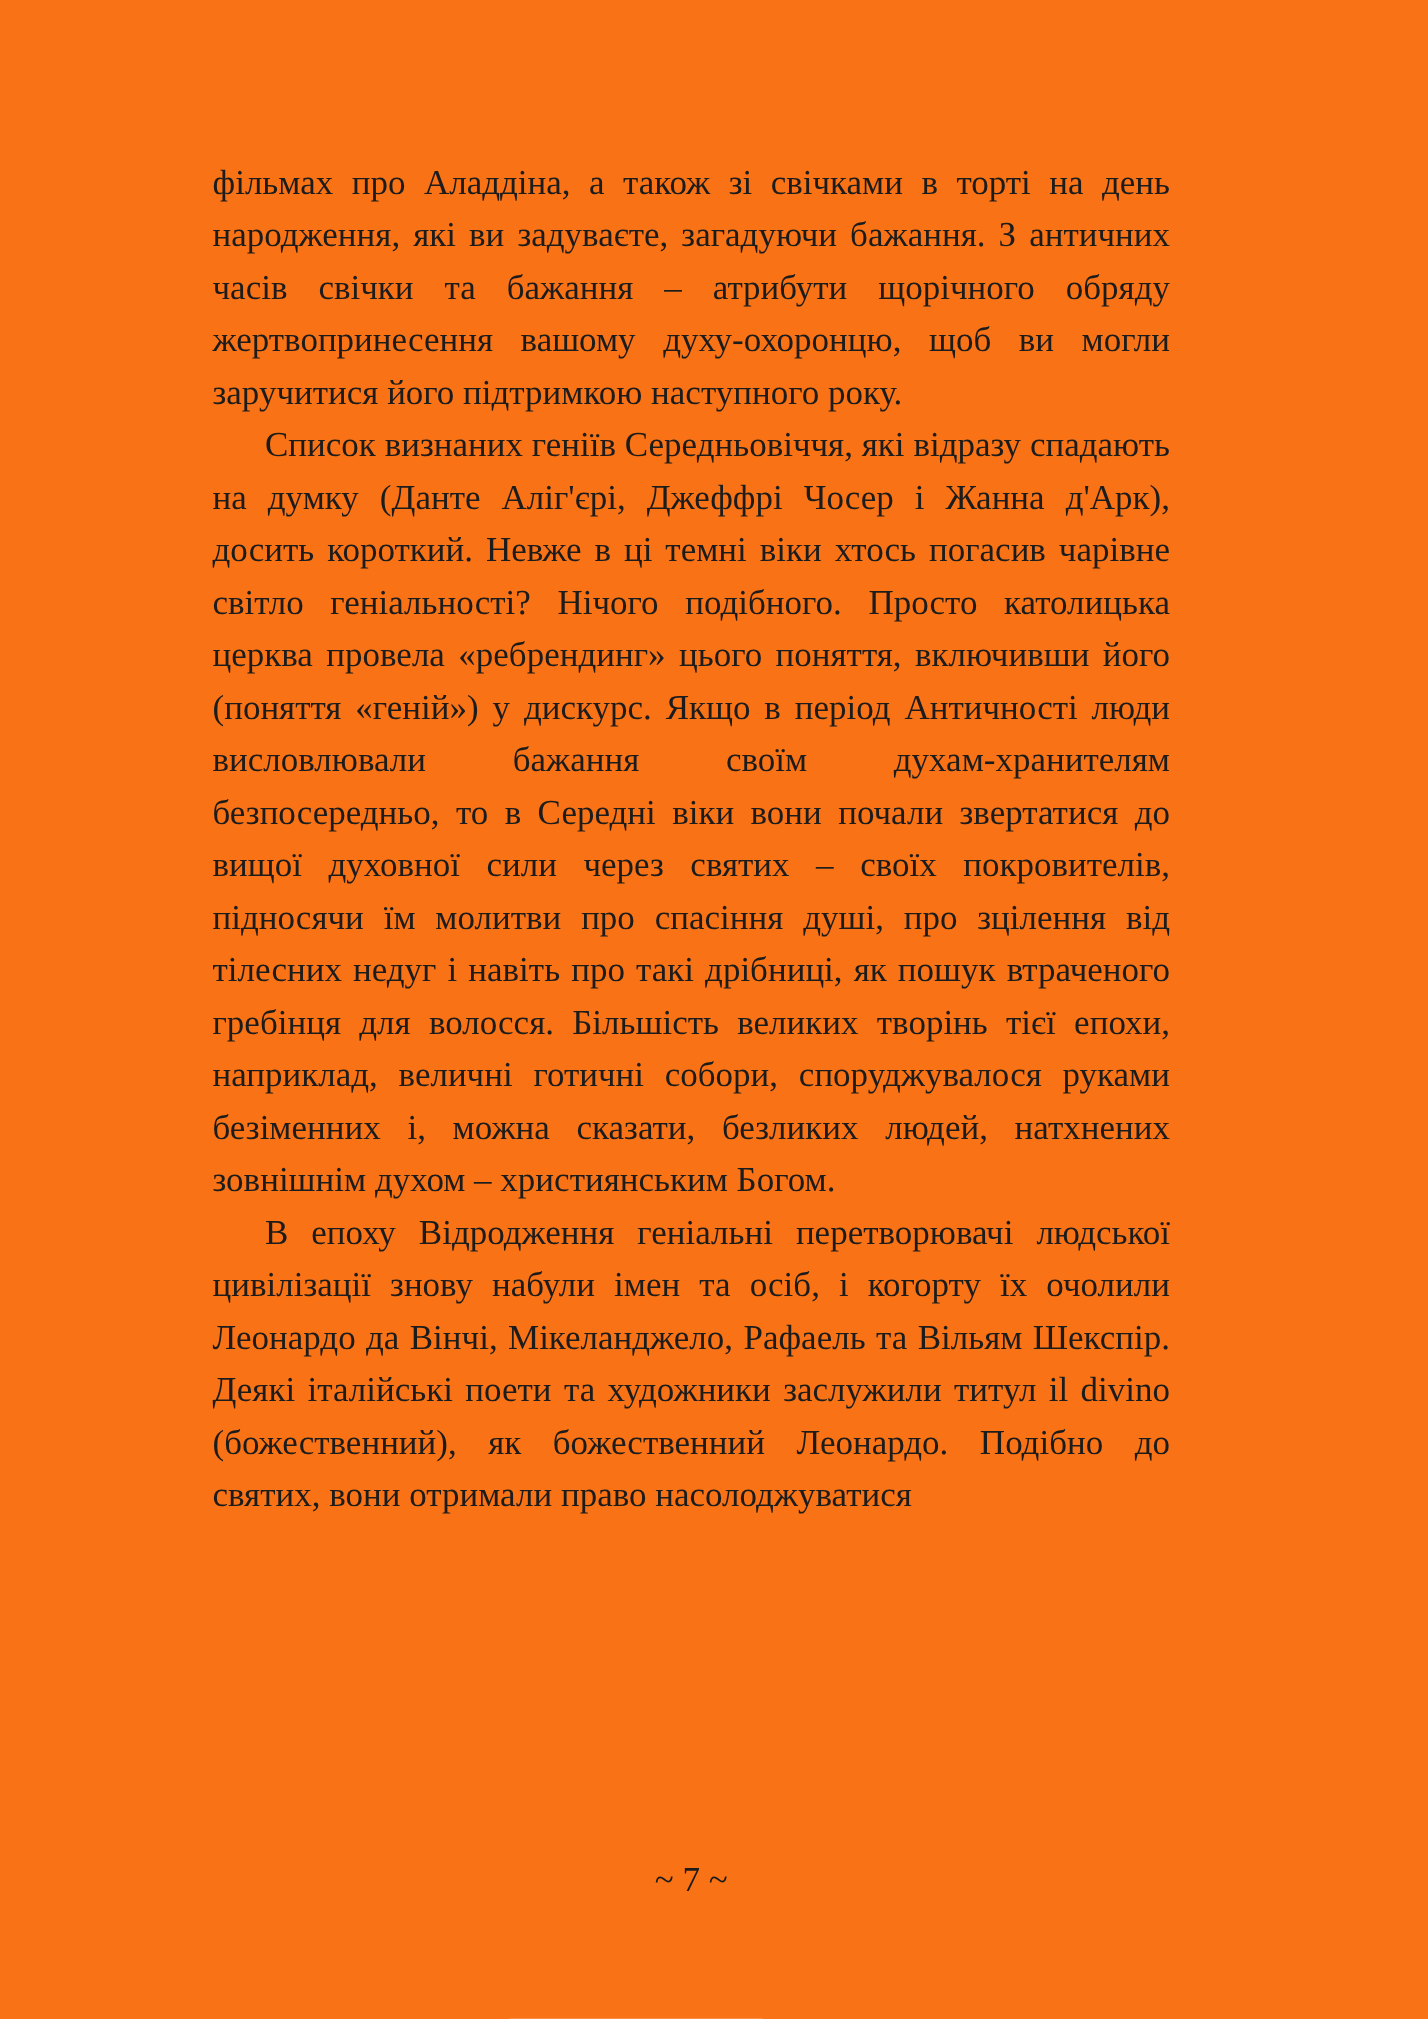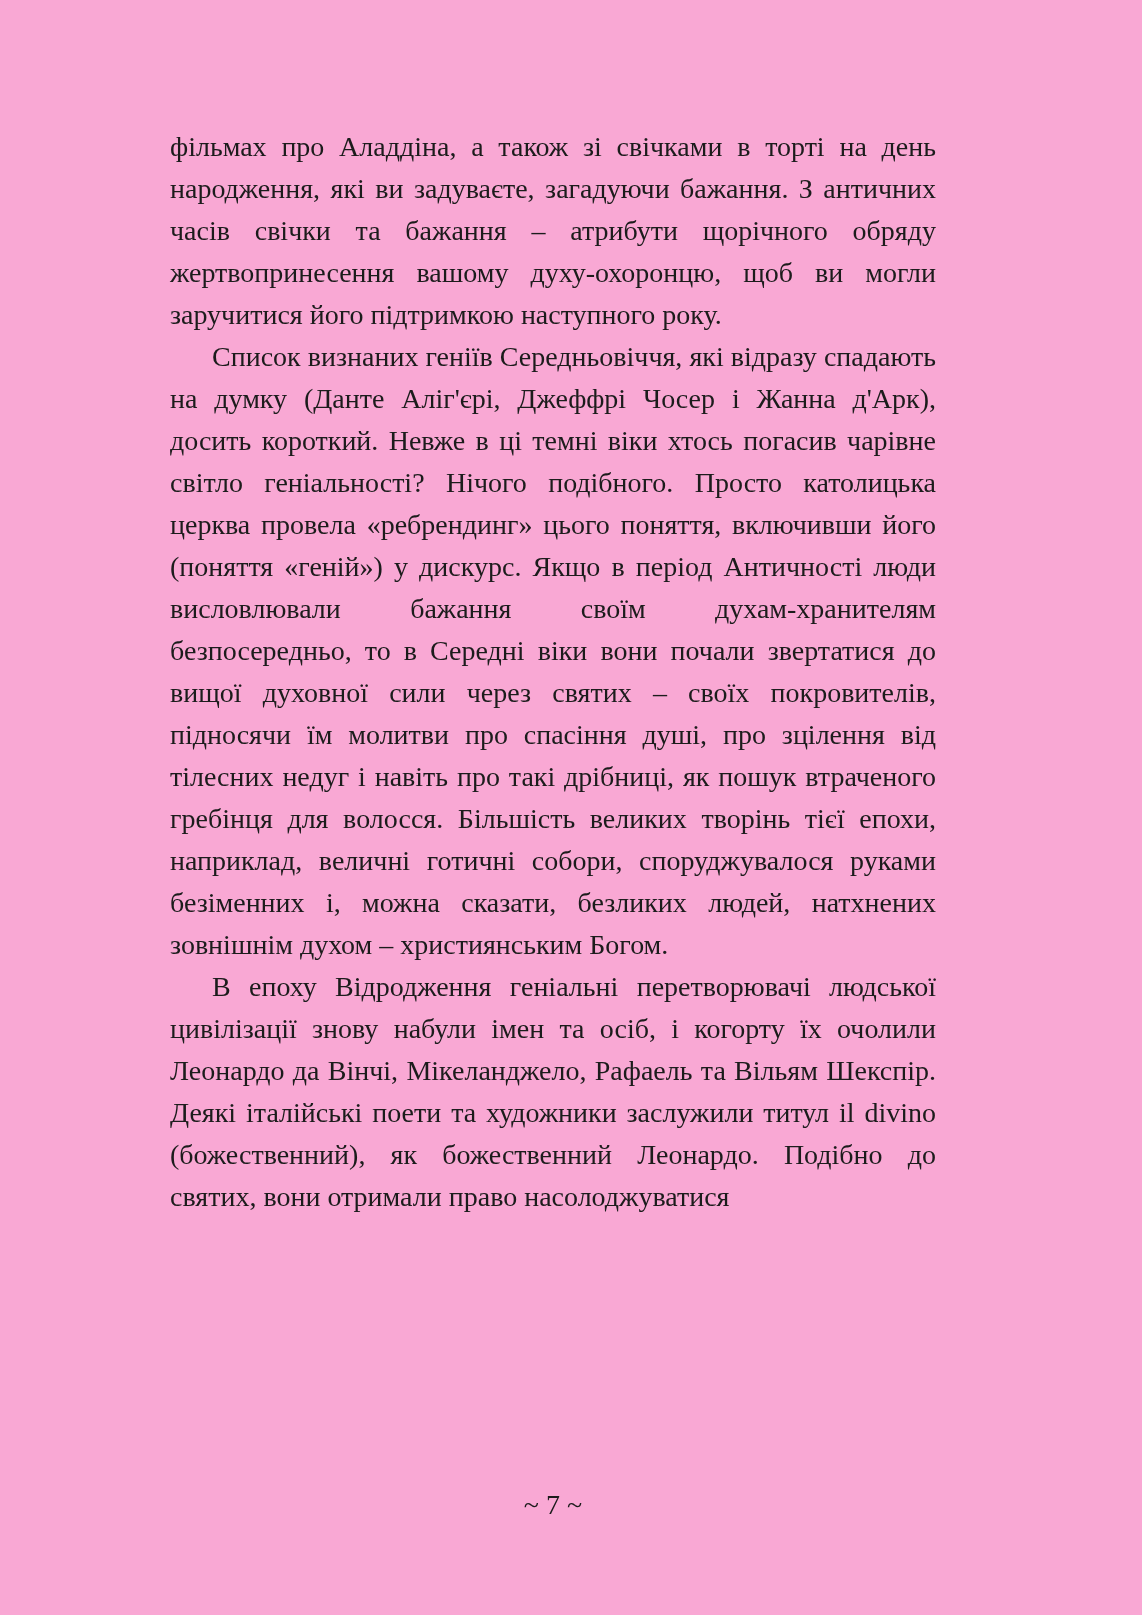--- a/index.html
+++ b/index.html
@@ -11,21 +11,21 @@
     height: 1615px;
     background: #ffffff;
     position: relative;
     font-family: "Liberation Serif", serif;
     color: #1c1c1c;
     overflow: hidden;
   }
   .book-page {
     position: absolute;
     inset: 0;
-    background: #f9a8d4;
+    background: #f97316;
   }
   .text-block {
     position: absolute;
     left: 170px;
     top: 126px;
     width: 766px;
     font-size: 28px;
     line-height: 42px;
     text-align: justify;
   }

